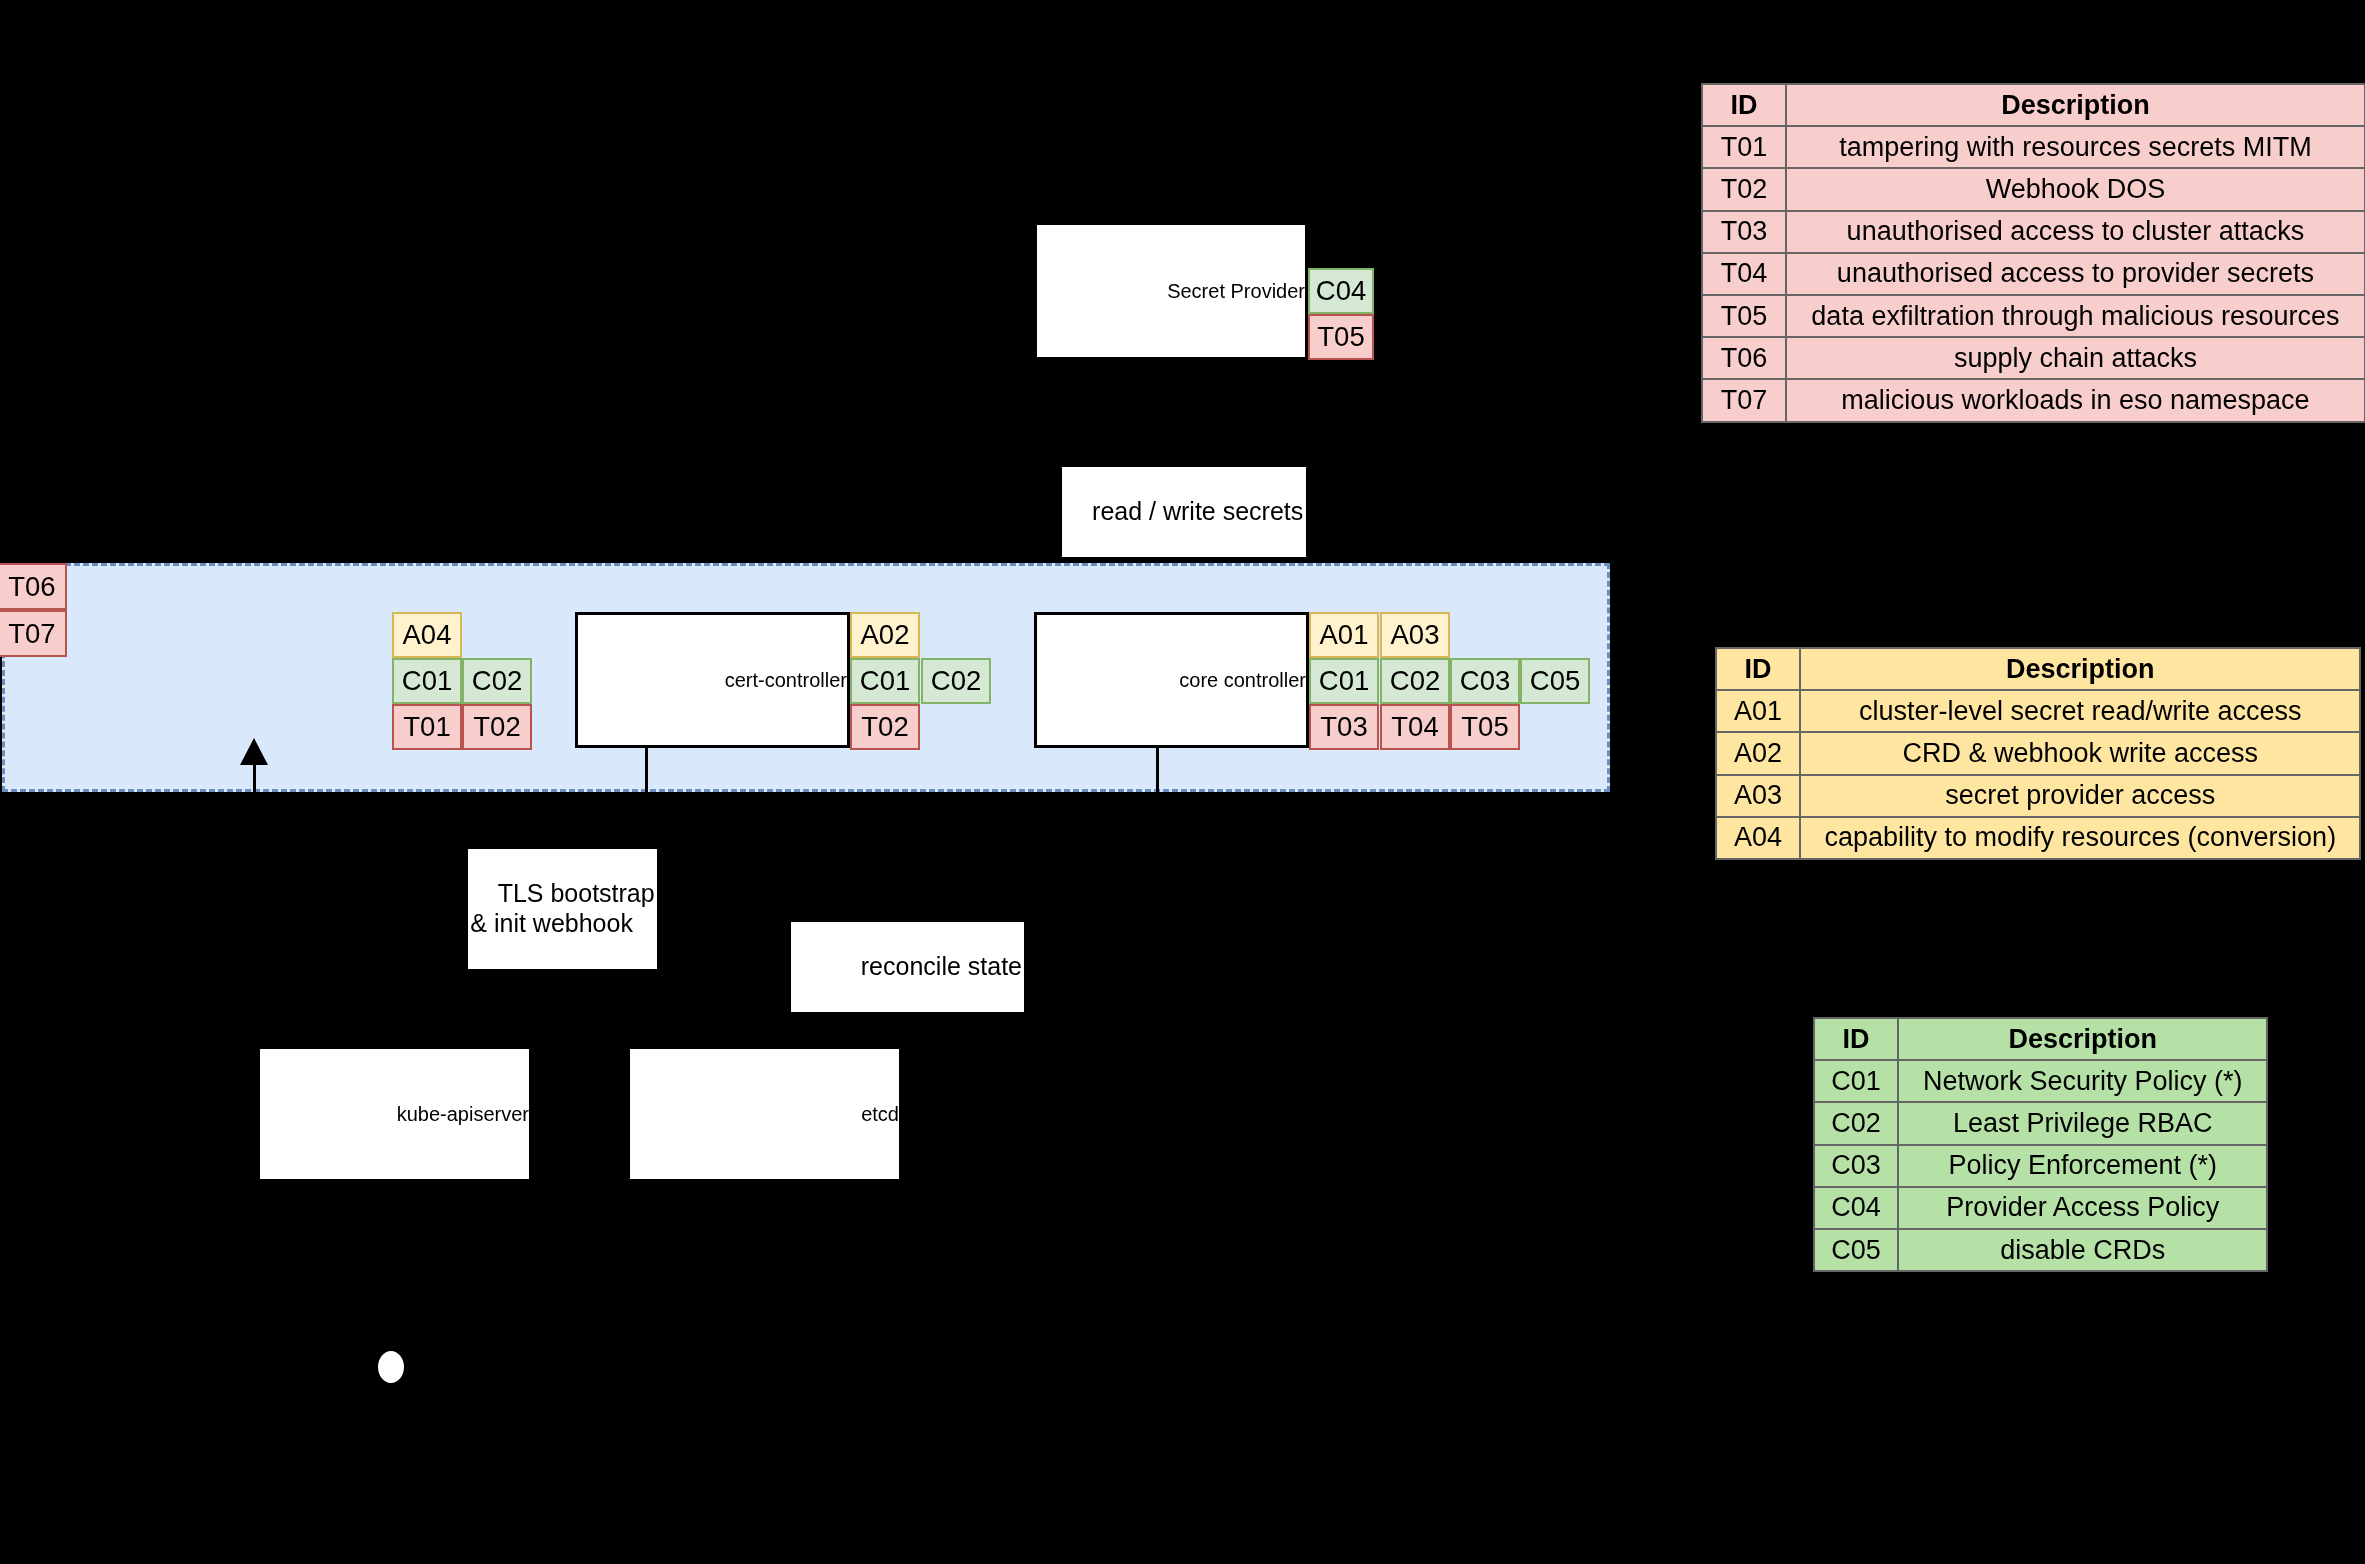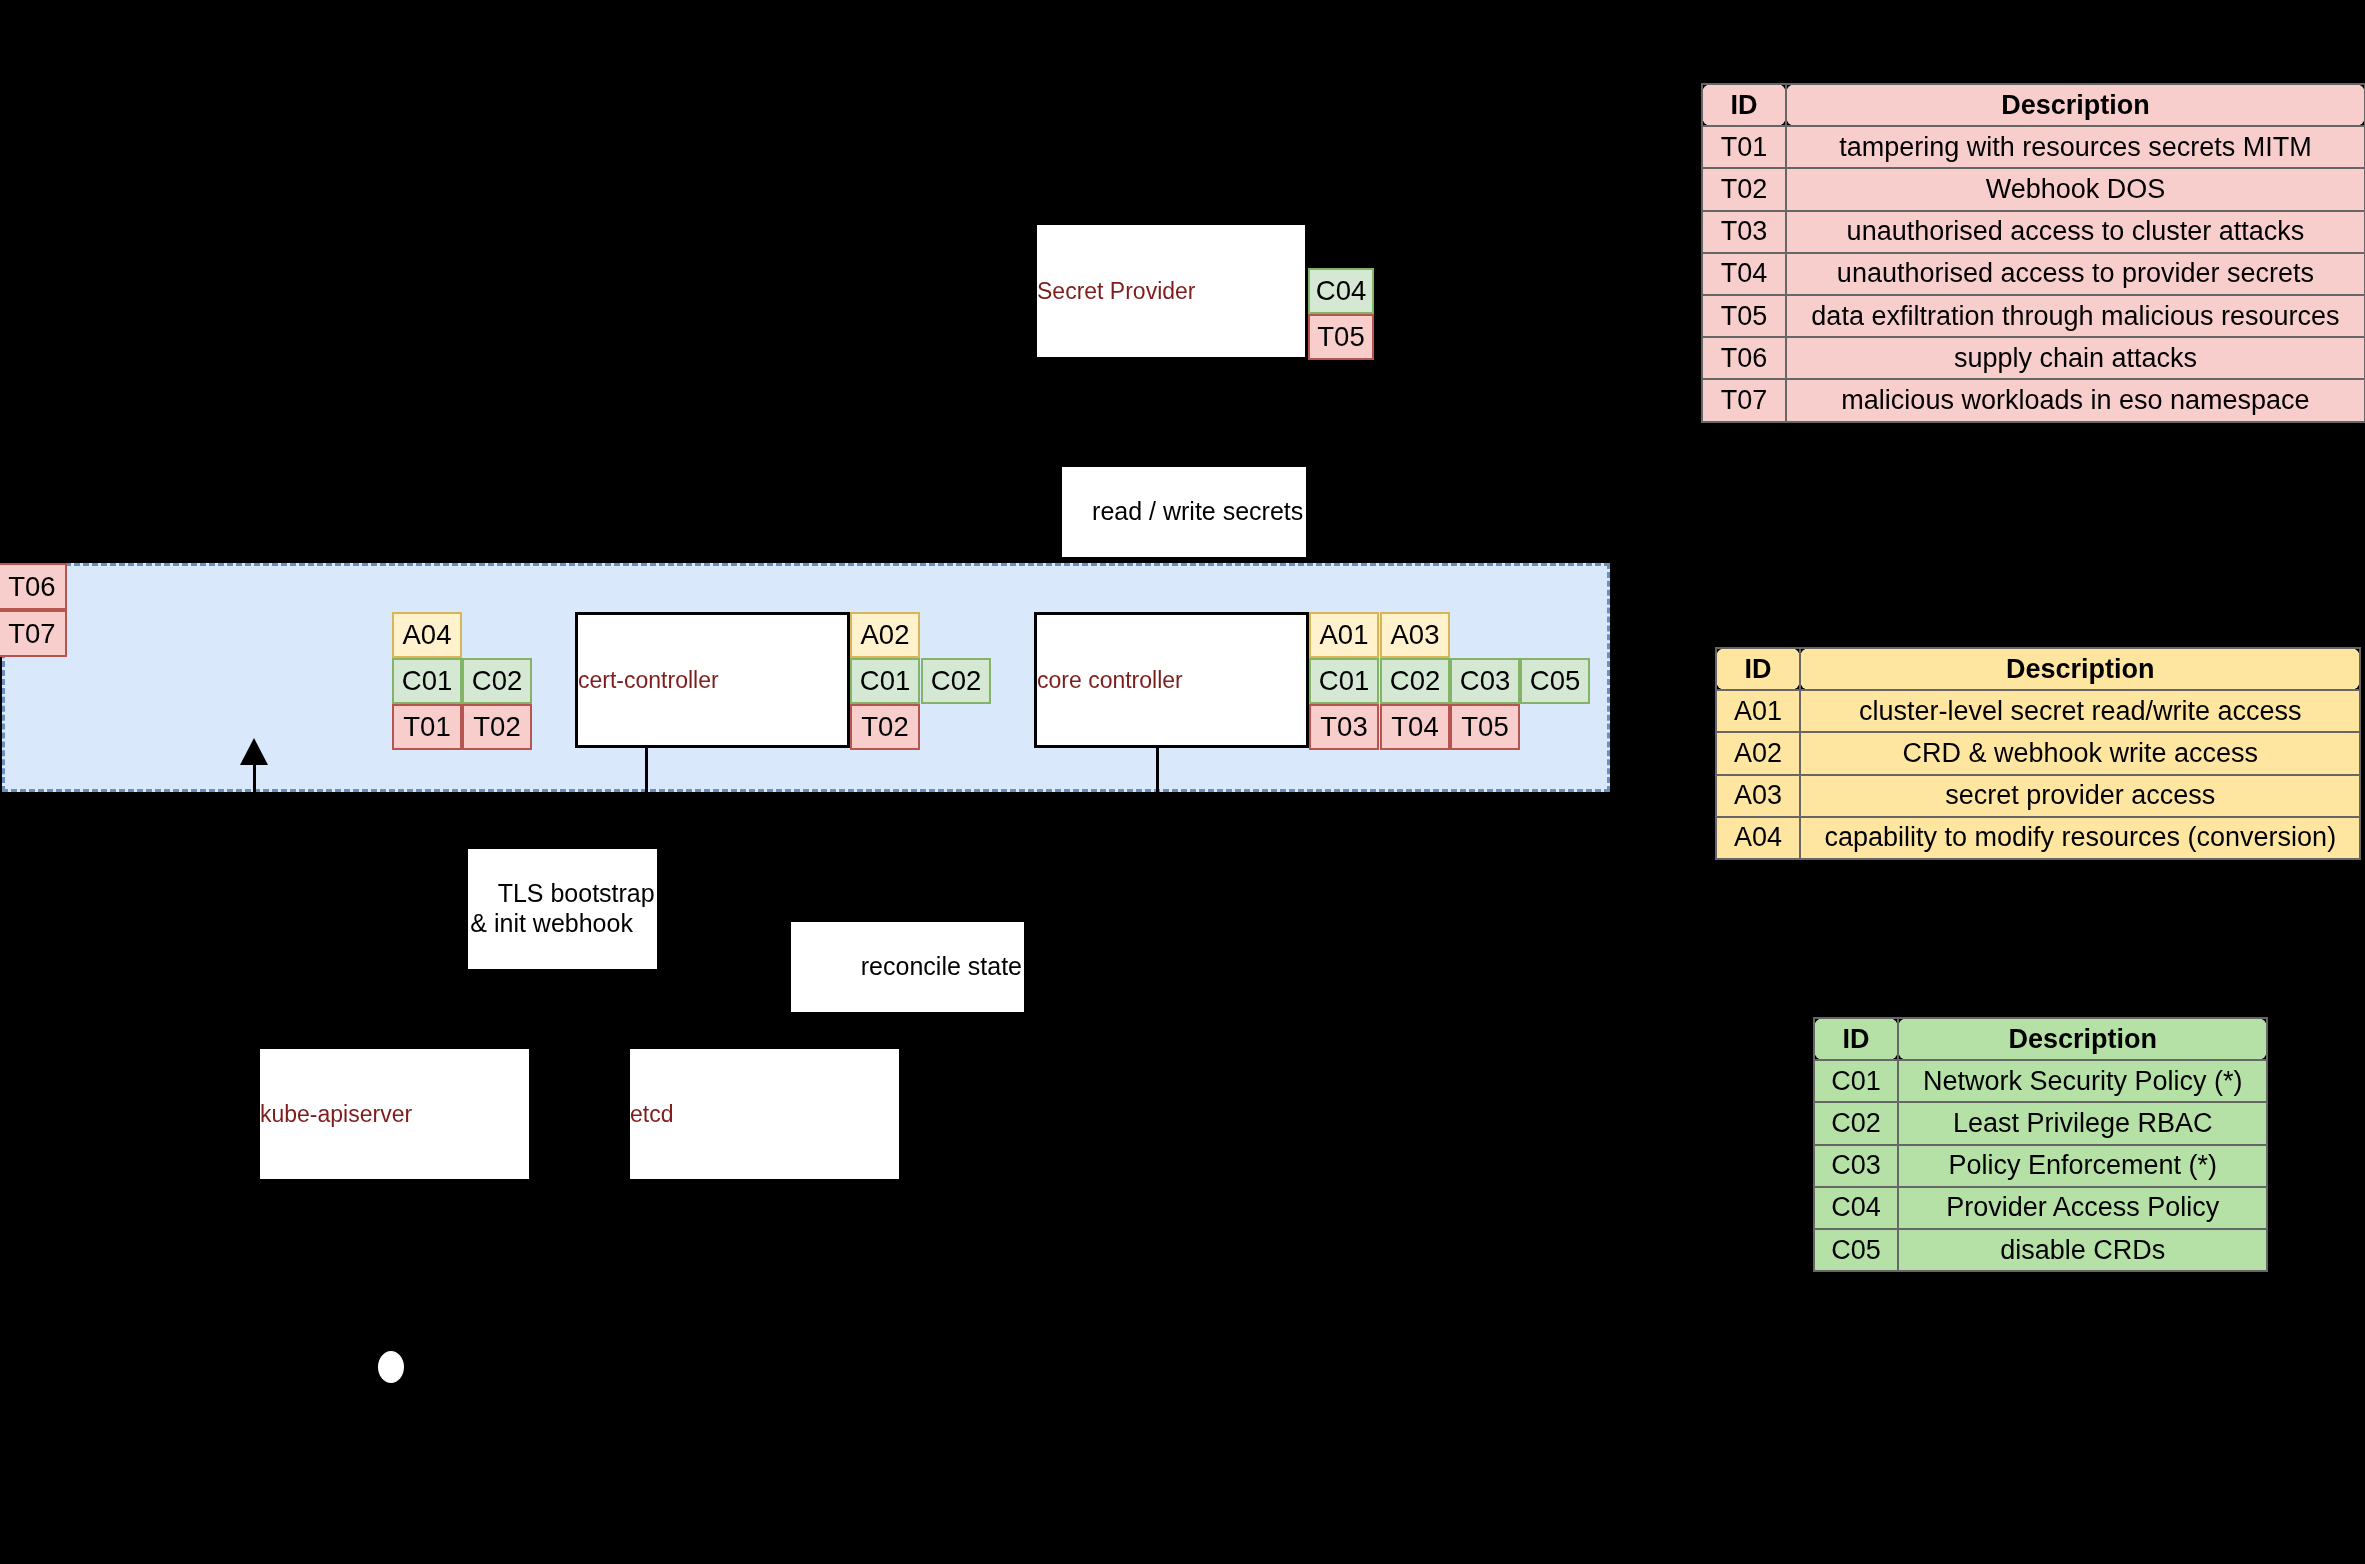--- a/index.html
+++ b/index.html
@@ -6,22 +6,22 @@
   body{
     width:2366px;height:1565px;position:relative;overflow:hidden;
     font-family:"Liberation Sans","DejaVu Sans",sans-serif;
     color:#000;
   }
   .abs{position:absolute;box-sizing:border-box;}
 
   
   .node{
     background:#ffffff;border:3.1px solid #000000;
-    display:flex;align-items:center;justify-content:flex-start;
-    font-size:23px;color:#7f1d1d;text-align:center;line-height:1.15;
+    display:flex;align-items:center;justify-content:flex-end;
+    font-size:20px;color:#000000;text-align:center;line-height:1.15;
   }
 
   
   .namespace{
     background:#dae8fc;border:3.1px dashed #6c8ebf;
   }
 
   
   .badge{
     display:flex;align-items:center;justify-content:center;
@@ -49,21 +49,21 @@
   
   table.legend{
     border-collapse:collapse;border-spacing:0;
     font-size:27px;color:#000;
   }
   table.legend td,table.legend th{
     border:2.3px solid #666666;
     padding:4.6px 7.6px;text-align:center;vertical-align:middle;
     font-weight:normal;
   }
-  table.legend th{font-weight:bold;border-radius:9px;}
+  table.legend th{font-weight:bold;}
   table.legend td.idcell,table.legend th.idcell{width:67px;}
   .tbl-threat td,.tbl-threat th{background:#f8cecc;}
   .tbl-asset  td,.tbl-asset  th{background:#ffe6a0;}
   .tbl-ctrl   td,.tbl-ctrl   th{background:#b5e0a6;}
 </style>
 </head>
 <body>
 
 <div class="abs" style="left:0;top:0;width:2366px;height:1565px;">
 

